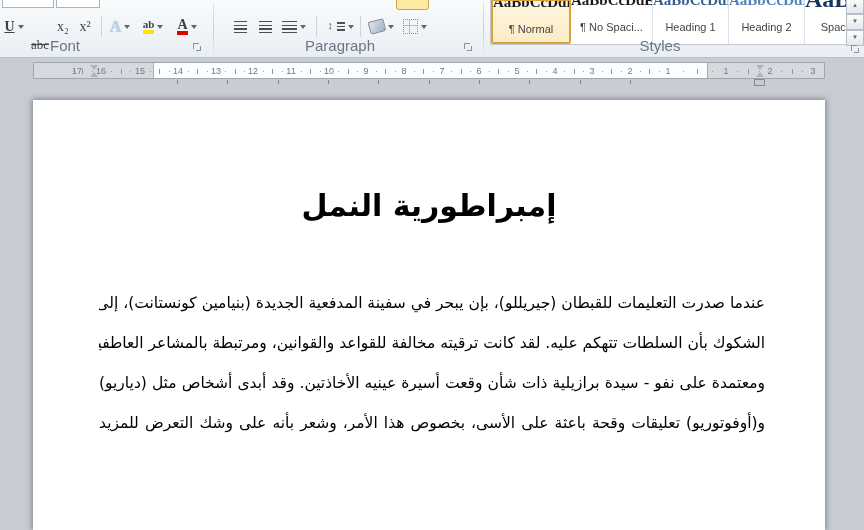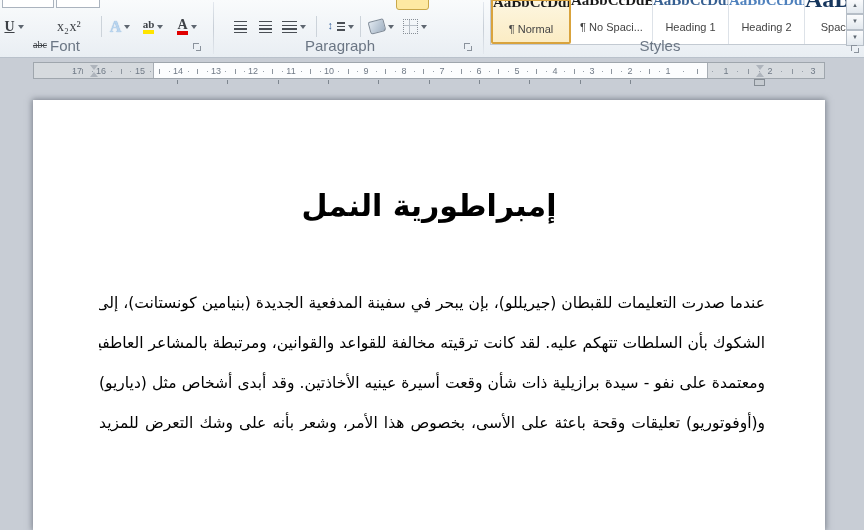--- a/index.html
+++ b/index.html
@@ -23,21 +23,21 @@
   .frag1{left:2px;width:50px}.frag2{left:56px;width:42px}
   .ylw-frag{position:absolute;left:396px;top:-5px;width:31px;height:13px;background:#fde9a2;
             border:1px solid #c9a84a;border-radius:0 0 3px 3px;}
 
   
   .tbtn{position:absolute;top:15px;height:23px;display:flex;align-items:center;justify-content:center;
         border-radius:2px;color:#3e4247;font-size:14px;font-family:"Liberation Serif",serif;}
   .caret{display:inline-block;width:0;height:0;border-left:3px solid transparent;
          border-right:3px solid transparent;border-top:4px solid #5e6670;margin-left:3px;}
   .u-glyph{text-decoration:underline;font-weight:bold;}
-  .strike-glyph{text-decoration:line-through;font-size:10px;margin-top:36px;}
+  .strike-glyph{text-decoration:line-through;font-size:13px;margin-top:36px;}
   .fx-glyph{color:#b8d4ee;font-weight:bold;text-shadow:0 0 1px #6f9fd0;font-size:16px;}
   .hl-glyph{font-size:11px;font-weight:bold;border-bottom:4px solid #ffe400;line-height:11px;}
   .fc-glyph{font-weight:bold;border-bottom:4px solid #e00000;line-height:13px;font-size:14px;}
   .hsep{position:absolute;top:16px;width:1px;height:21px;background:#ccd3da;}
 
   
   .plines{width:15px;height:12px;background:
       repeating-linear-gradient(to bottom,#4a4f55 0 1.5px,transparent 1.5px 3.6px);}
   .plines.narrow{background:
       repeating-linear-gradient(to bottom,#4a4f55 0 1.5px,transparent 1.5px 3.6px);width:13px;}
@@ -106,21 +106,21 @@
   <div class="tbtn" style="left:2px;width:24px">
     <span class="u-glyph">U</span>
       <span class="caret"></span>
   </div>
   <div class="tbtn" style="left:28px;width:24px">
     <span class="strike-glyph">abc</span>
   </div>
   <div class="tbtn" style="left:52px;width:22px">
     <span>x₂</span>
   </div>
-  <div class="tbtn" style="left:64px;width:22px">
+  <div class="tbtn" style="left:74px;width:22px">
     <span>x²</span>
   </div>
   <div class="hsep" style="left:101px"></div>
   <div class="tbtn" style="left:106px;width:28px">
     <span class="fx-glyph">A</span>
       <span class="caret"></span>
   </div>
   <div class="tbtn" style="left:138px;width:30px">
     <span class="hl-glyph">ab</span>
       <span class="caret"></span>

